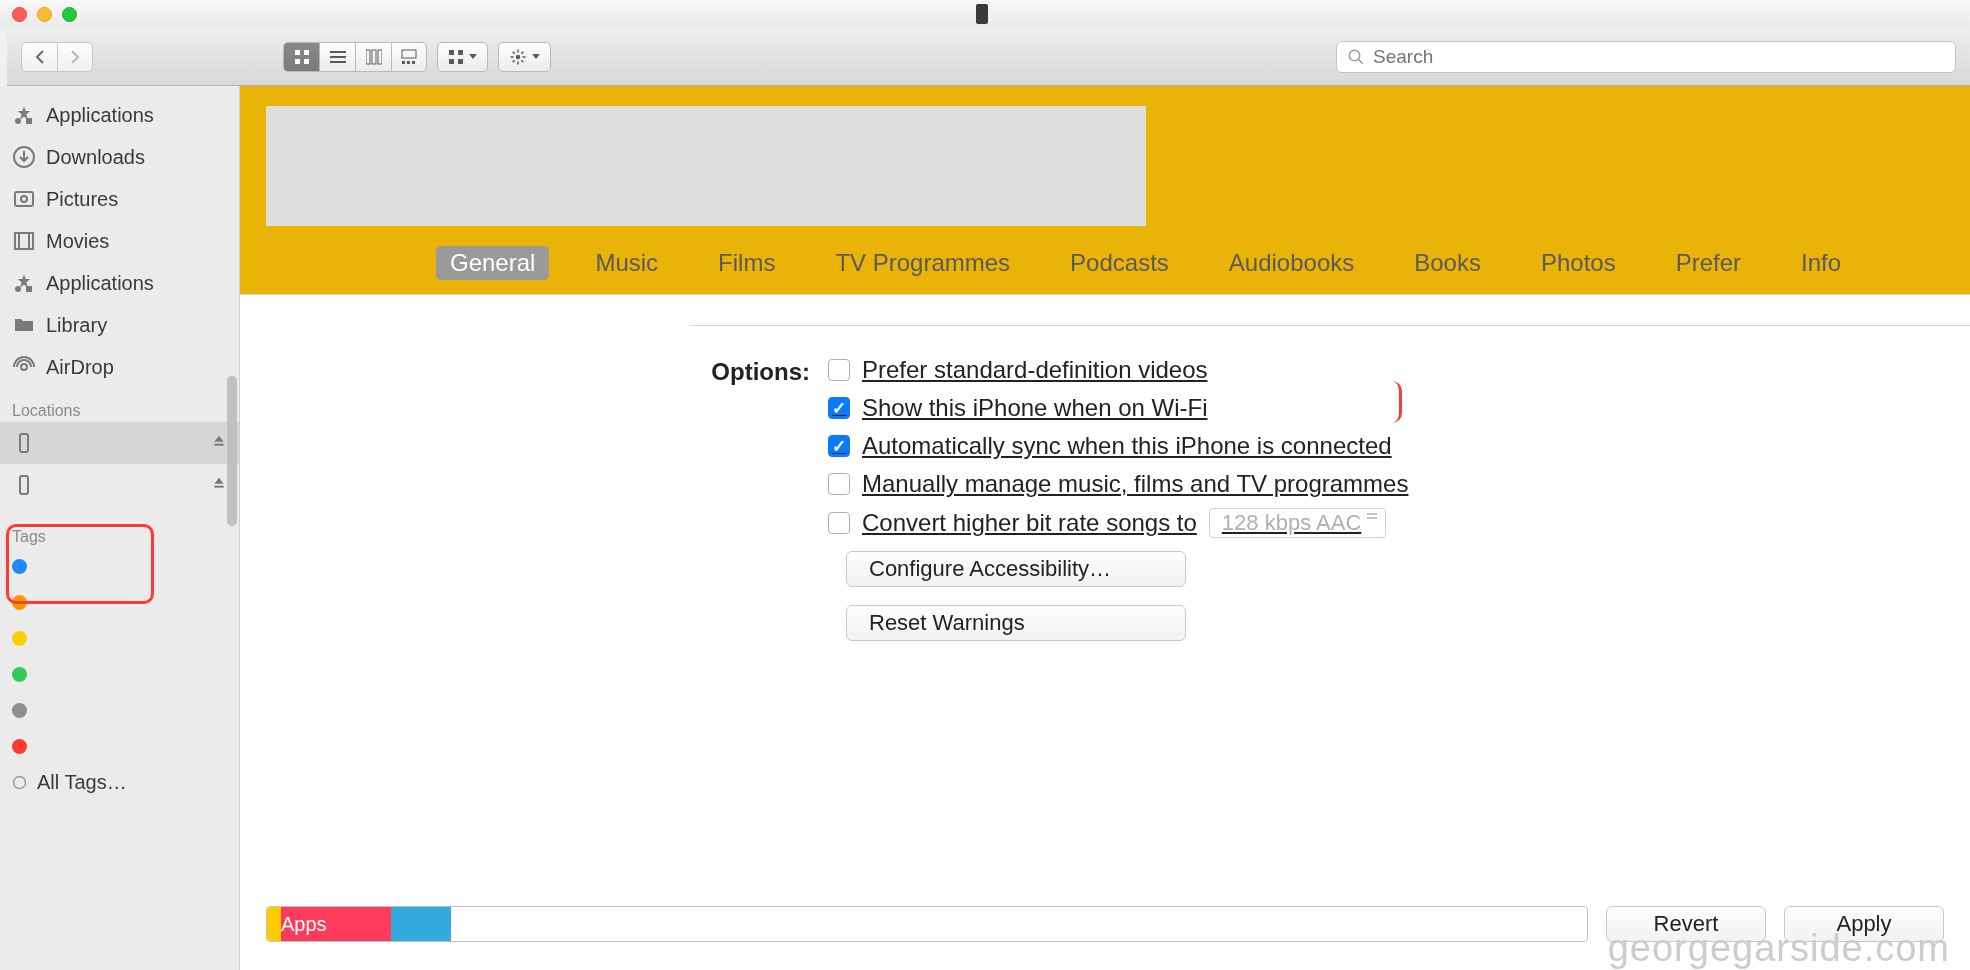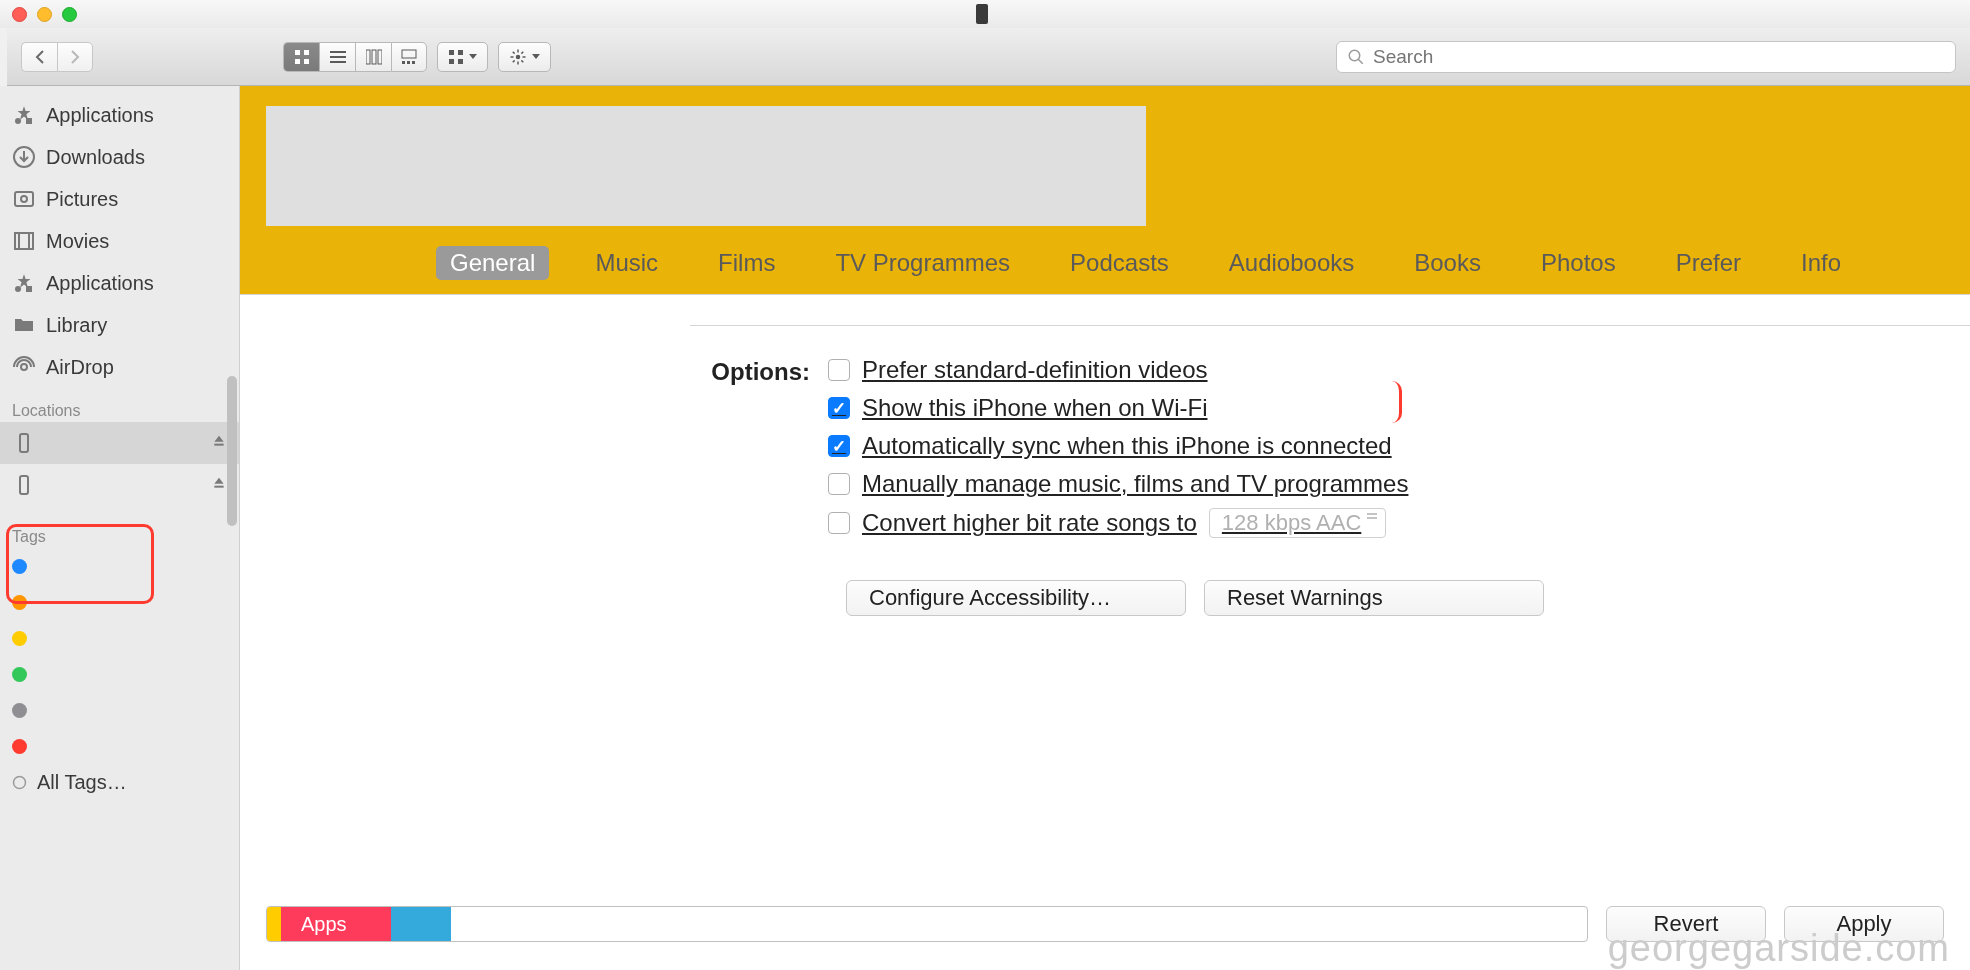--- a/index.html
+++ b/index.html
@@ -61,26 +61,26 @@
   .opt-row{display:flex;align-items:flex-start;margin-bottom:6px;}
   .opt-label{width:368px;text-align:right;font-weight:700;font-size:24px;color:#222;padding-right:18px;padding-top:2px;}
   .opt-list{display:flex;flex-direction:column;gap:10px;}
   .check-row{display:flex;align-items:center;gap:12px;font-size:24px;color:#222;text-decoration:underline;}
   .cbox{width:22px;height:22px;border:1px solid #b0b0b0;border-radius:4px;background:#fff;display:flex;align-items:center;justify-content:center;flex-shrink:0;}
   .cbox.checked{background:#0a7aff;border-color:#0a7aff;color:#fff;}
   .cbox.checked::after{content:"✓";font-size:17px;font-weight:700;}
   .bitrate{height:30px;padding:0 24px 0 12px;border:1px solid #d0d0d0;border-radius:4px;color:#b0b0b0;font-size:22px;display:inline-flex;align-items:center;position:relative;}
   .bitrate::after{content:"";position:absolute;right:8px;top:4px;width:10px;height:20px;background:linear-gradient(#888 0 2px,transparent 2px 4px,#888 4px 6px,transparent 6px) no-repeat;opacity:0.5;}
   .std-btn{height:36px;padding:0 22px;background:linear-gradient(#fdfdfd,#f2f2f2);border:1px solid #c8c8c8;border-radius:6px;font-size:22px;color:#222;display:inline-flex;align-items:center;}
-  .btn-group{display:flex;flex-direction:row;gap:18px;margin-top:42px;margin-left:386px;align-items:flex-start;}
+  .btn-group{display:flex;flex-direction:column;gap:18px;margin-top:13px;margin-left:386px;align-items:flex-start;}
 
   .footer{position:absolute;bottom:28px;left:26px;right:26px;display:flex;align-items:center;gap:18px;}
   .storage{flex:1;height:36px;border:1px solid #c0c0c0;border-radius:4px;display:flex;overflow:hidden;background:#fff;}
   .seg-y{width:14px;background:#ffcc00;}
-  .seg-r{width:110px;background:#ff3b5c;color:#fff;font-size:20px;display:flex;align-items:center;padding-left:20px;}
+  .seg-r{width:110px;background:#ff3b5c;color:#fff;font-size:20px;display:flex;align-items:center;padding-left:0;}
   .seg-b{width:60px;background:#34aadc;}
   .ft-btn{height:36px;width:160px;background:linear-gradient(#fdfdfd,#f2f2f2);border:1px solid #c8c8c8;border-radius:6px;font-size:22px;color:#222;}
   .watermark{position:absolute;right:20px;bottom:0;font-size:38px;color:#ccc;font-weight:400;letter-spacing:1px;}
 </style>
 </head>
 <body>
 
 <div class="titlebar">
   <div class="traffic">
     <div class="dot red"></div>

